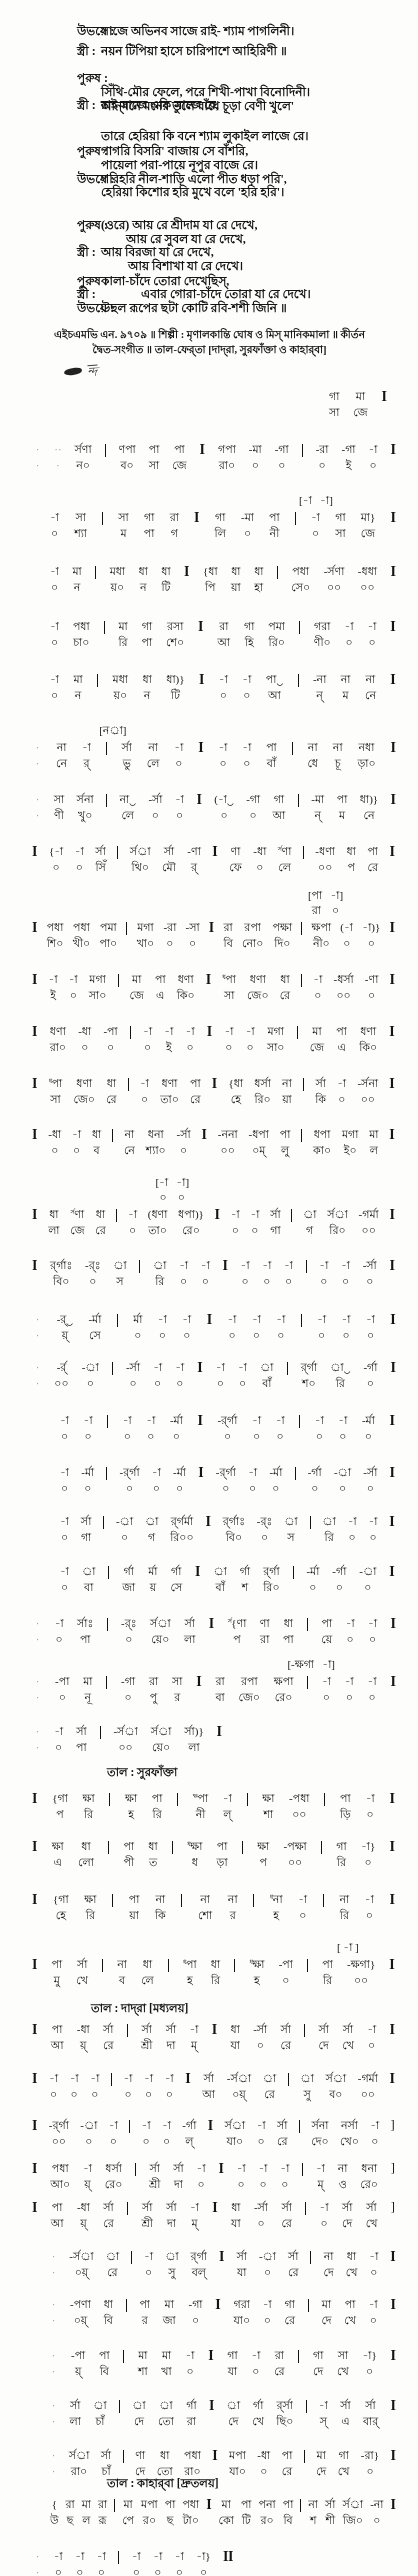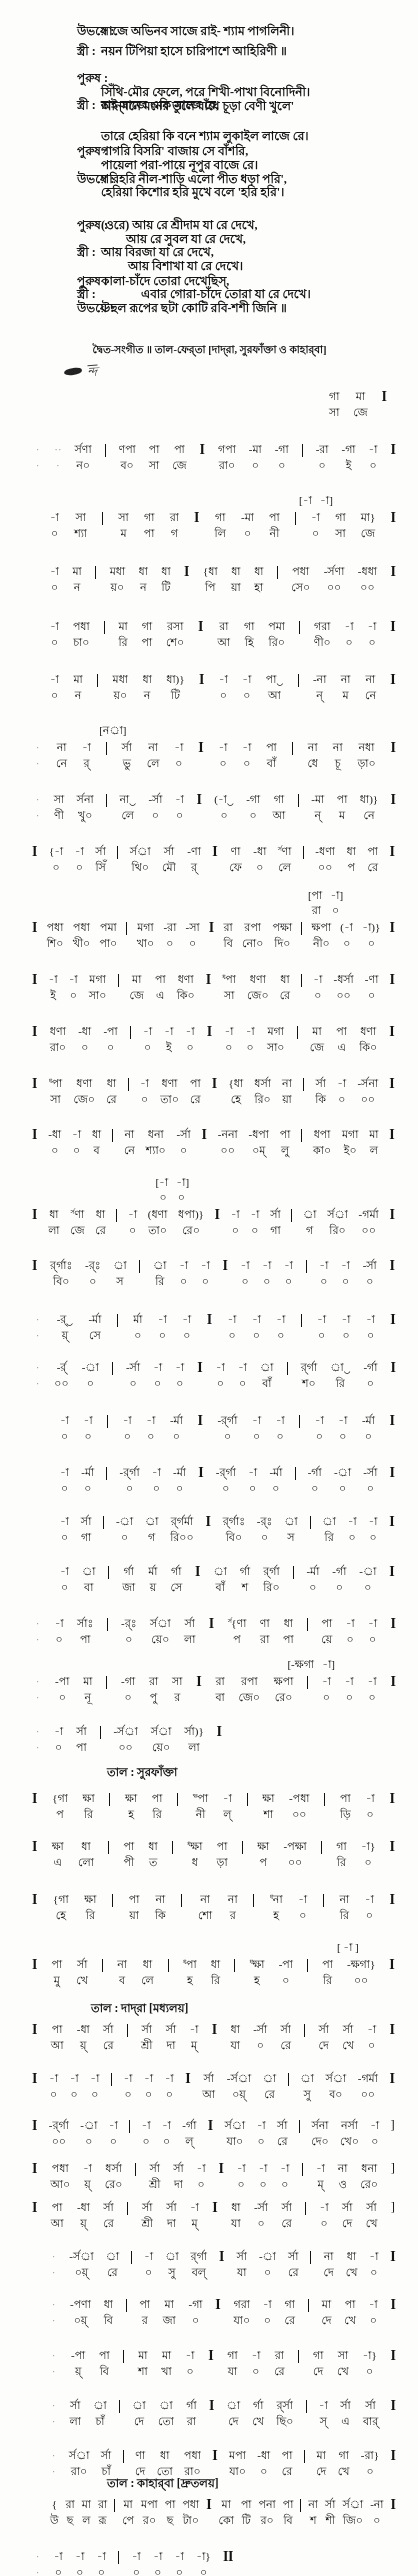--- a/index.html
+++ b/index.html
@@ -106,20 +106,21 @@
       <div class="verse" style="top: 285px;">
         <span class="vlabel">স্ত্রী :</span>
         <span class="vtext" style="left: 101px; margin-left: 40px;">এবার গোরা-চাঁদে তোরা যা রে দেখে।</span>
       </div>
       <div class="verse" style="top: 299px;">
         <span class="vlabel">উভয়ে :</span>
         <span class="vtext" style="left: 101px;">উছল রূপের ছটা কোটি রবি-শশী জিনি ॥</span>
       </div>
     </section>
 
+  <div class="credit" style="top:327px">এইচএমভি এন. ৯৭০৯ ॥ শিল্পী : মৃণালকান্তি ঘোষ ও মিস্ মানিকমালা ॥ কীর্তন</div>
   <div class="credit" style="top:342px">দ্বৈত-সংগীত ॥ তাল-ফের্‌তা [দাদ্‌রা, সুরফাঁক্তা ও কাহার্‌বা]</div>
 
   <div class="hwrap">
     <span class="blob"></span>
     <span class="scrib">ন্দ</span>
   </div>
 
   <section id="notation">
       <div class="theader" style="top: 1764px; left: 72px;">তাল : সুরফাঁক্তা</div>
       <div class="theader" style="top: 2000px; left: 56px;">তাল : দাদ্‌রা [মধ্যলয়]</div>

